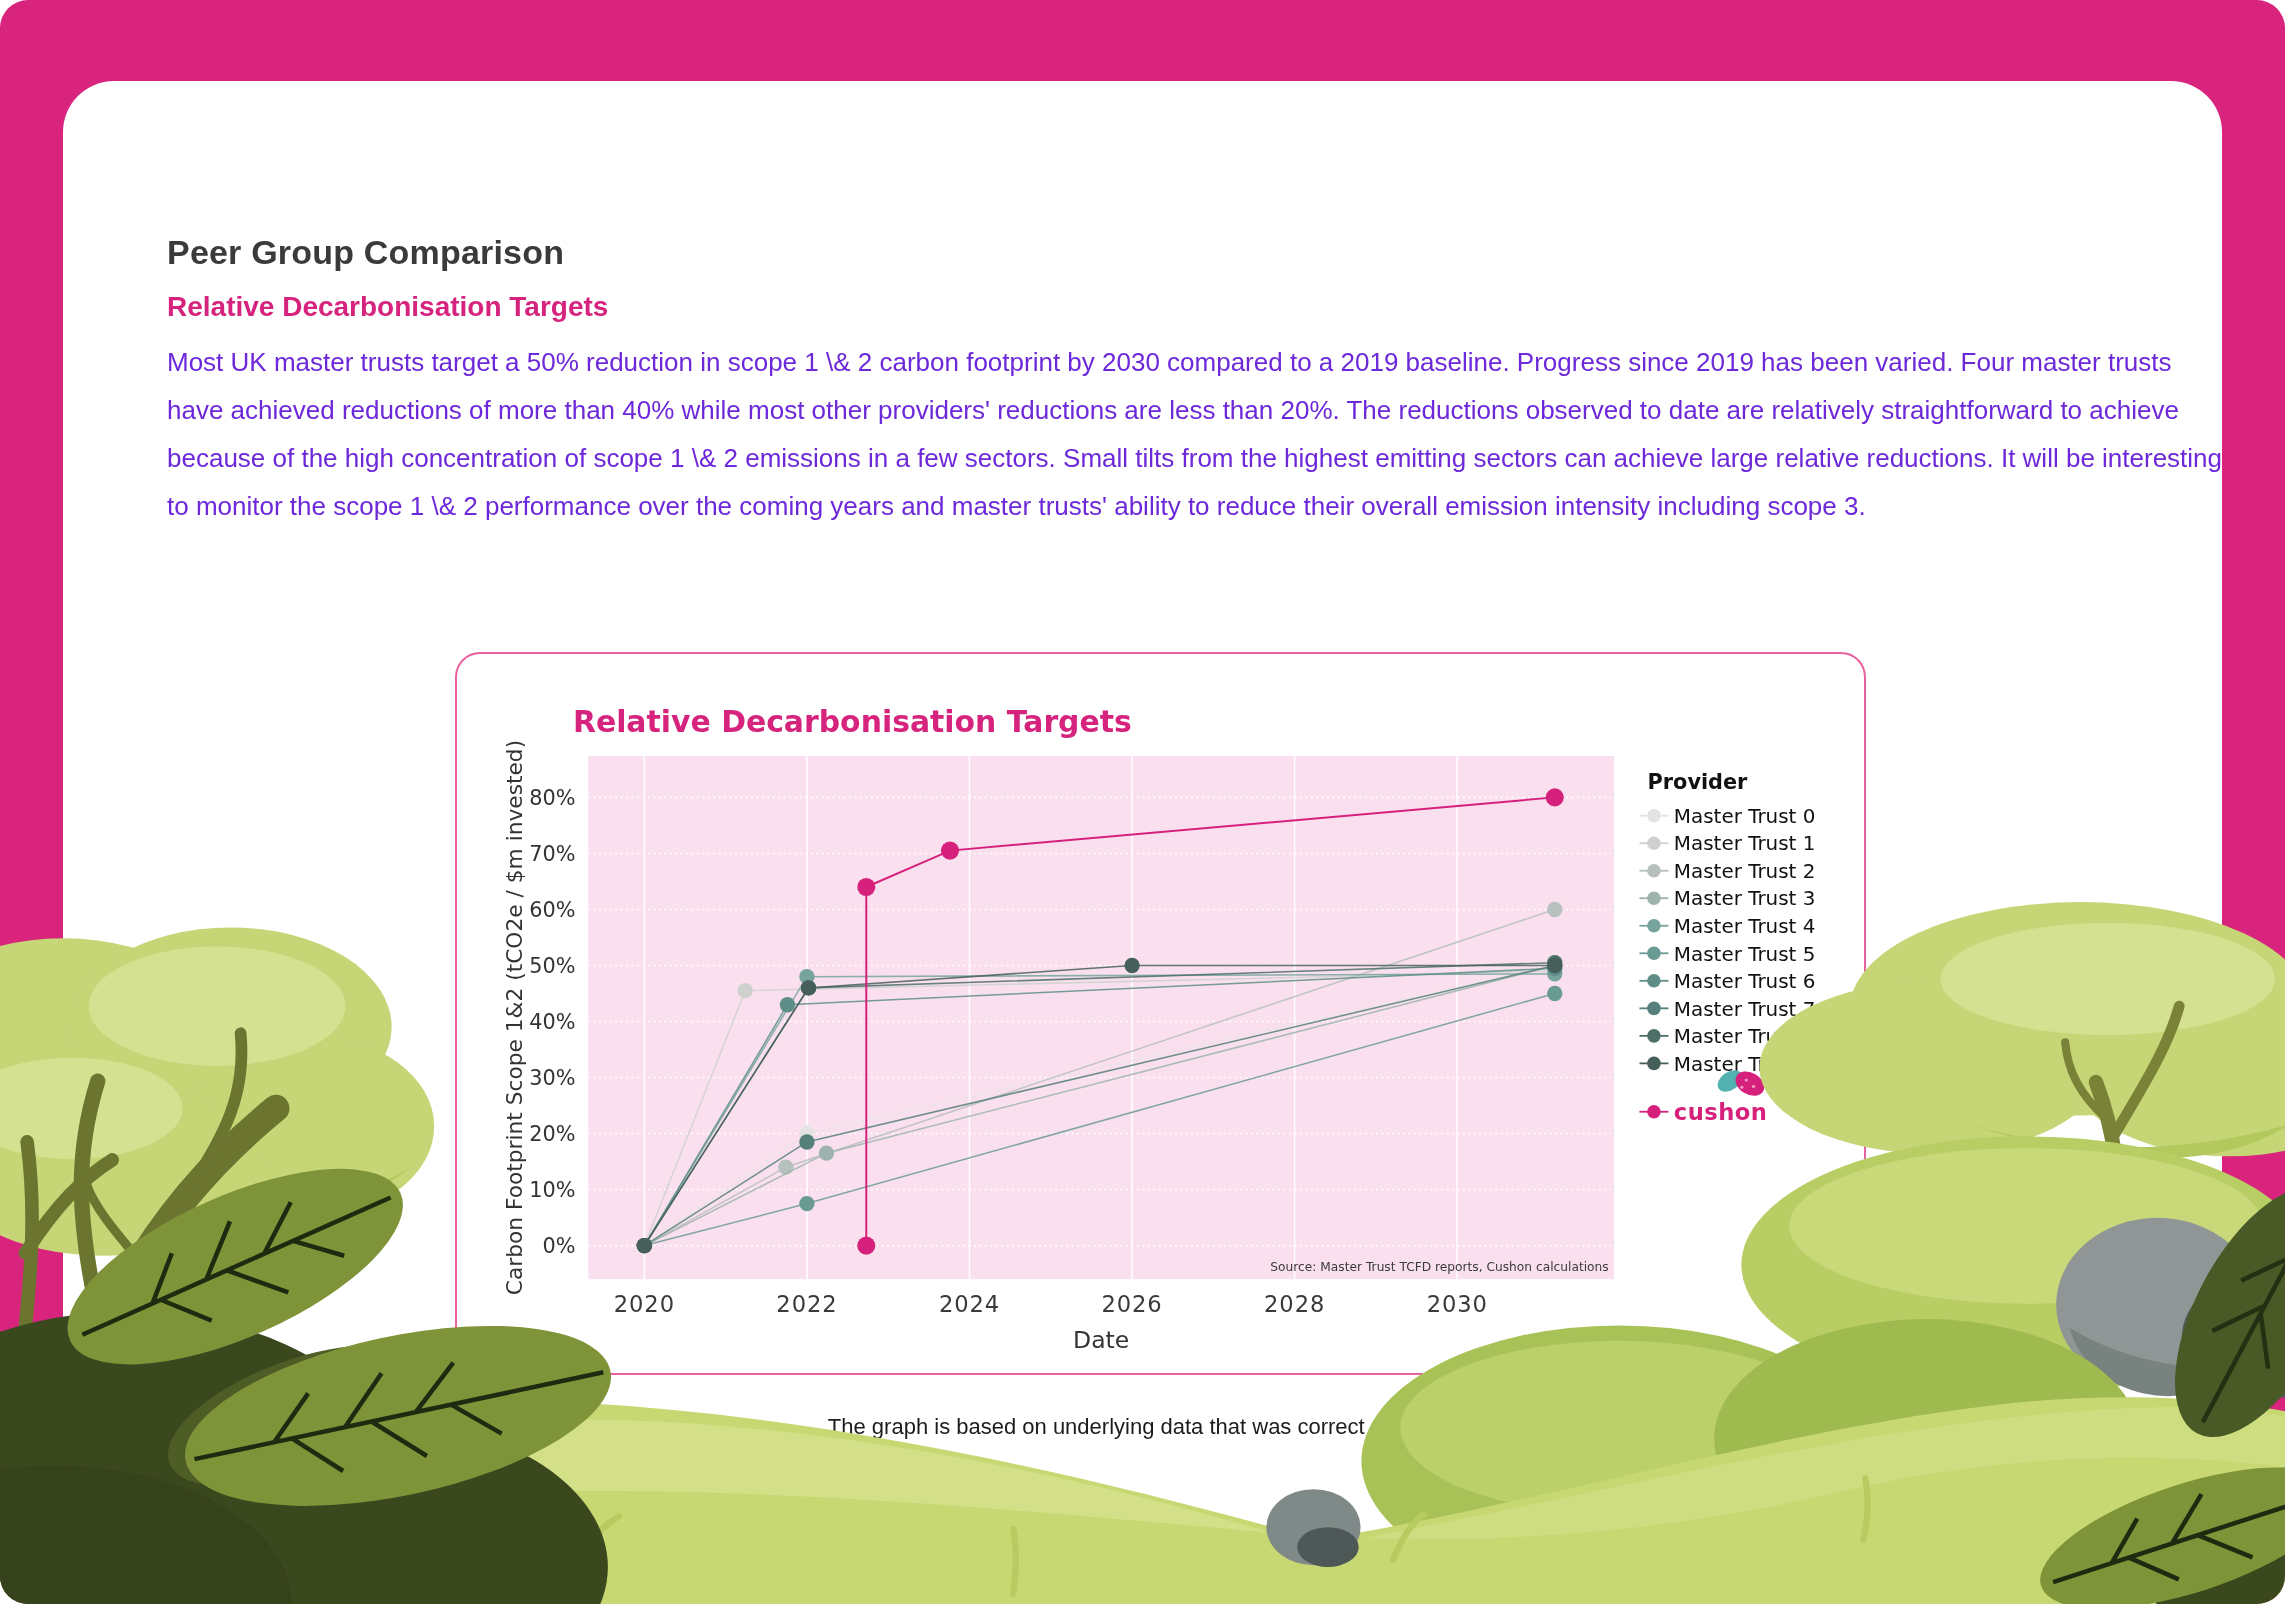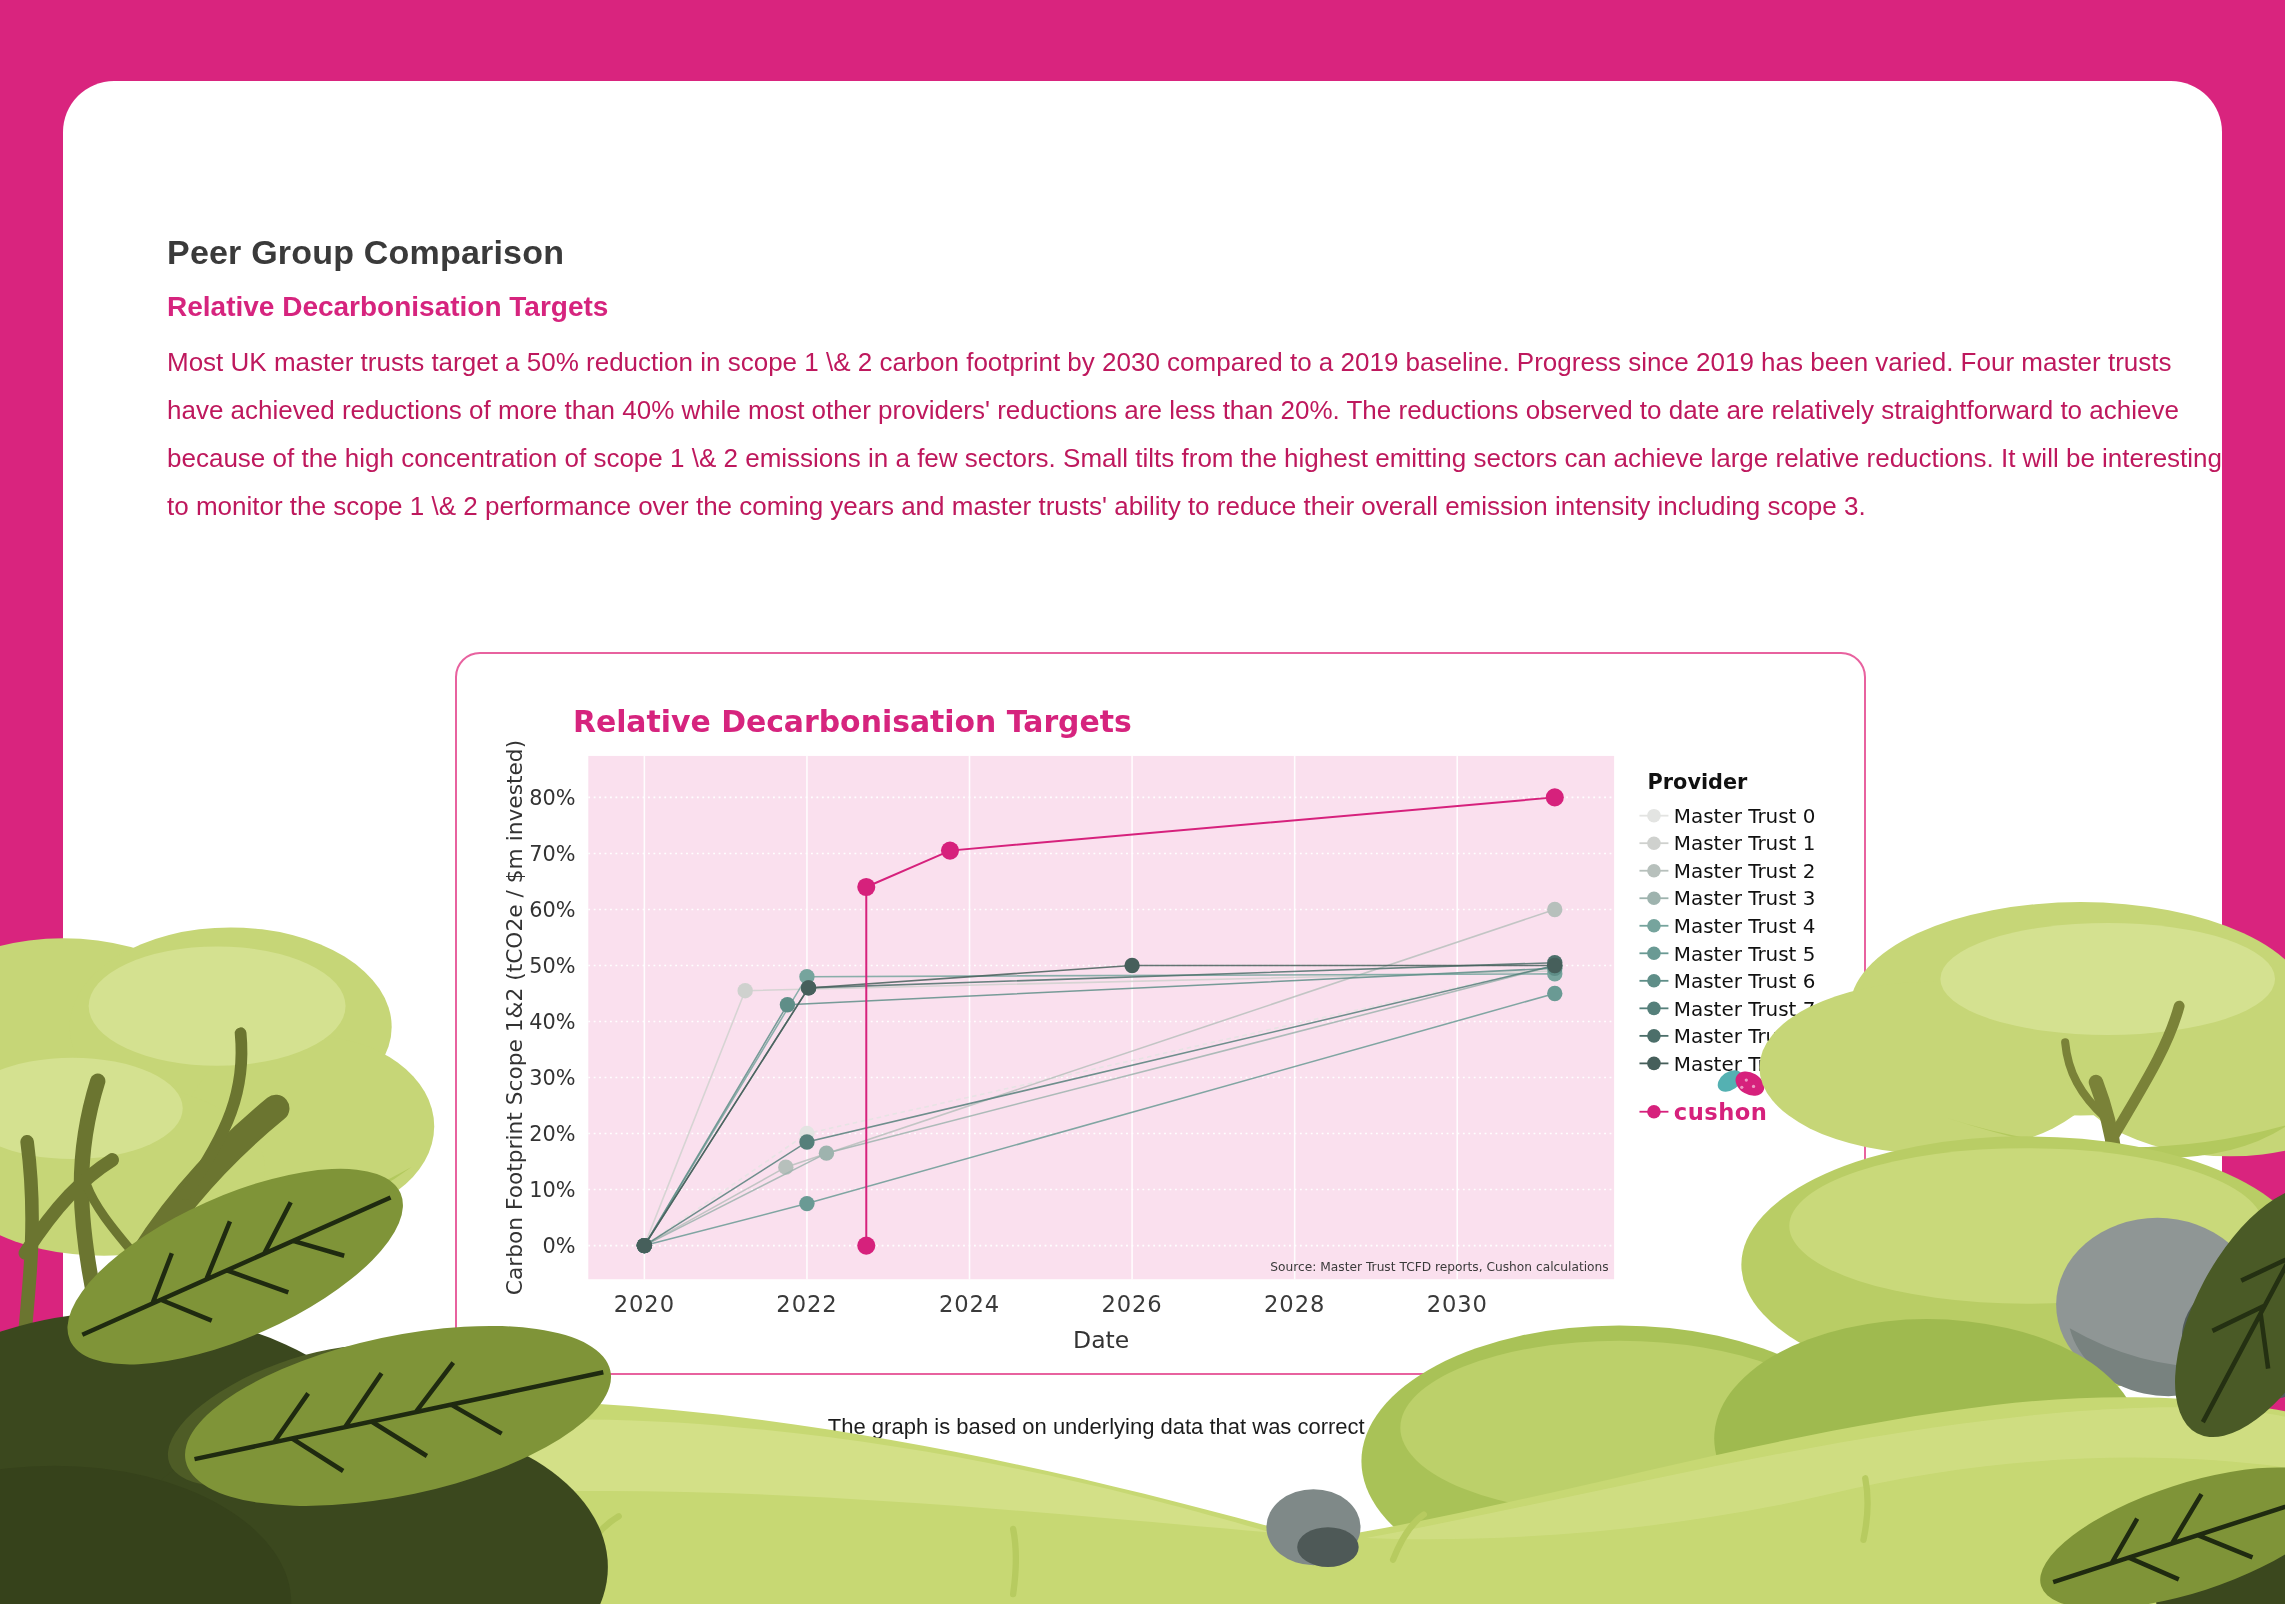--- a/index.html
+++ b/index.html
@@ -1,21 +1,21 @@
 <!DOCTYPE html>
 <html style="font-size:14.5px"><head>
 <meta charset="utf-8">
 <style>
   html,body{margin:0;padding:0;}
   body{font-family:"Liberation Sans", sans-serif;}
-  .stage{position:relative;width:2285px;height:1604px;background:#d9247e;overflow:hidden;}
+  .stage{position:relative;width:2285px;height:1604px;background:#d9247e;overflow:hidden;border-radius:28px;}
   .page-card{position:absolute;left:63px;top:81px;right:63px;bottom:0;background:#ffffff;border-radius:51px 51px 0 0;}
   .page-title{position:absolute;left:104px;top:152px;margin:0;font-size:34px;font-weight:700;color:#3a3a3a;letter-spacing:0.2px;}
   .page-subtitle{position:absolute;left:104px;top:210px;margin:0;font-size:28px;font-weight:700;color:#d6247e;}
-  .page-paragraph{position:absolute;left:104px;top:257px;width:2063px;margin:0;font-size:26px;line-height:48px;color:#be185d;}
+  .page-paragraph{position:absolute;left:104px;top:257px;width:2063px;margin:0;font-size:26px;line-height:48px;color:#6d28d9;}
   .chart-card{position:absolute;left:392px;top:571px;width:1411px;height:723px;box-sizing:border-box;
               background:#ffffff;border:2.7px solid #e8629f;border-radius:25px;}
   .chart-card svg{position:absolute;left:0;top:0;width:100%;height:100%;}
   .chart-caption{position:absolute;left:392px;top:1333px;width:1411px;text-align:center;font-size:22px;color:#1c1c1c;}
   .landscape{position:absolute;left:0;top:0;width:2285px;height:1616px;pointer-events:none;}
   svg text{font-family:"DejaVu Sans", sans-serif;}
 </style>
 </head>
 <body>
 

